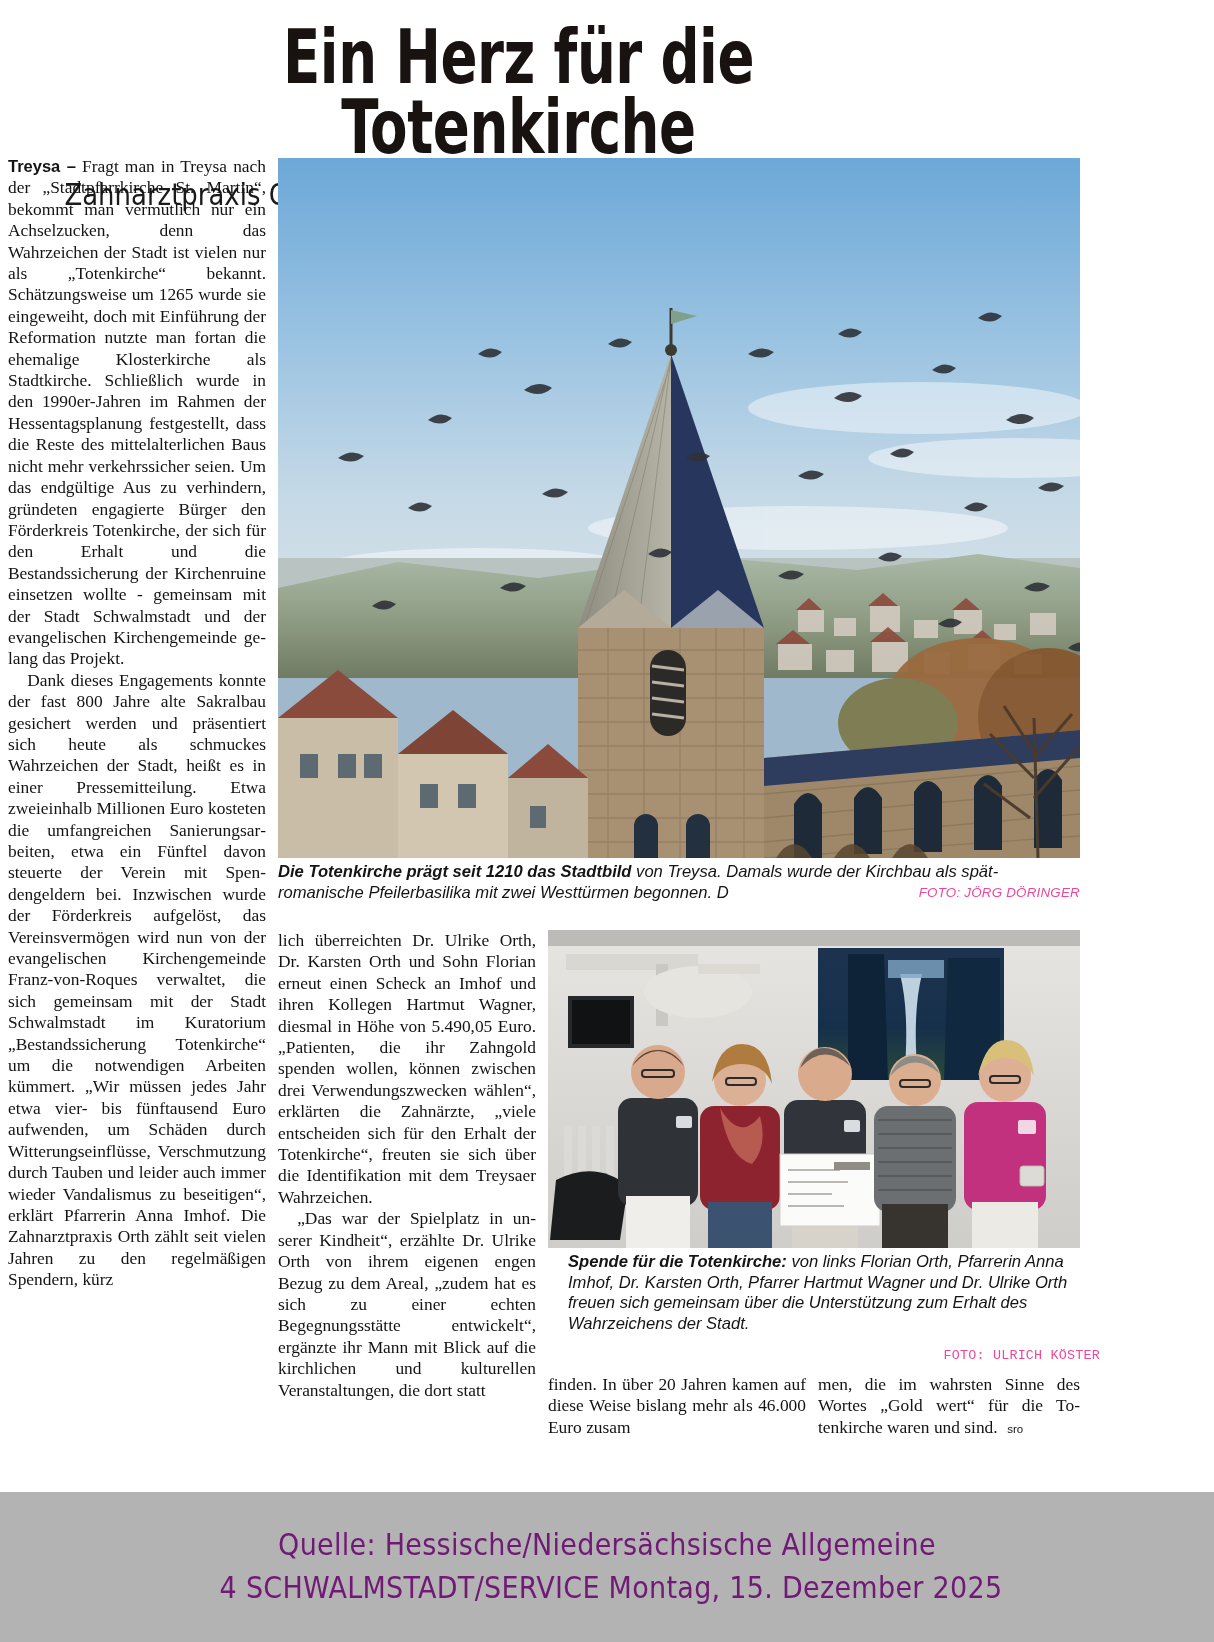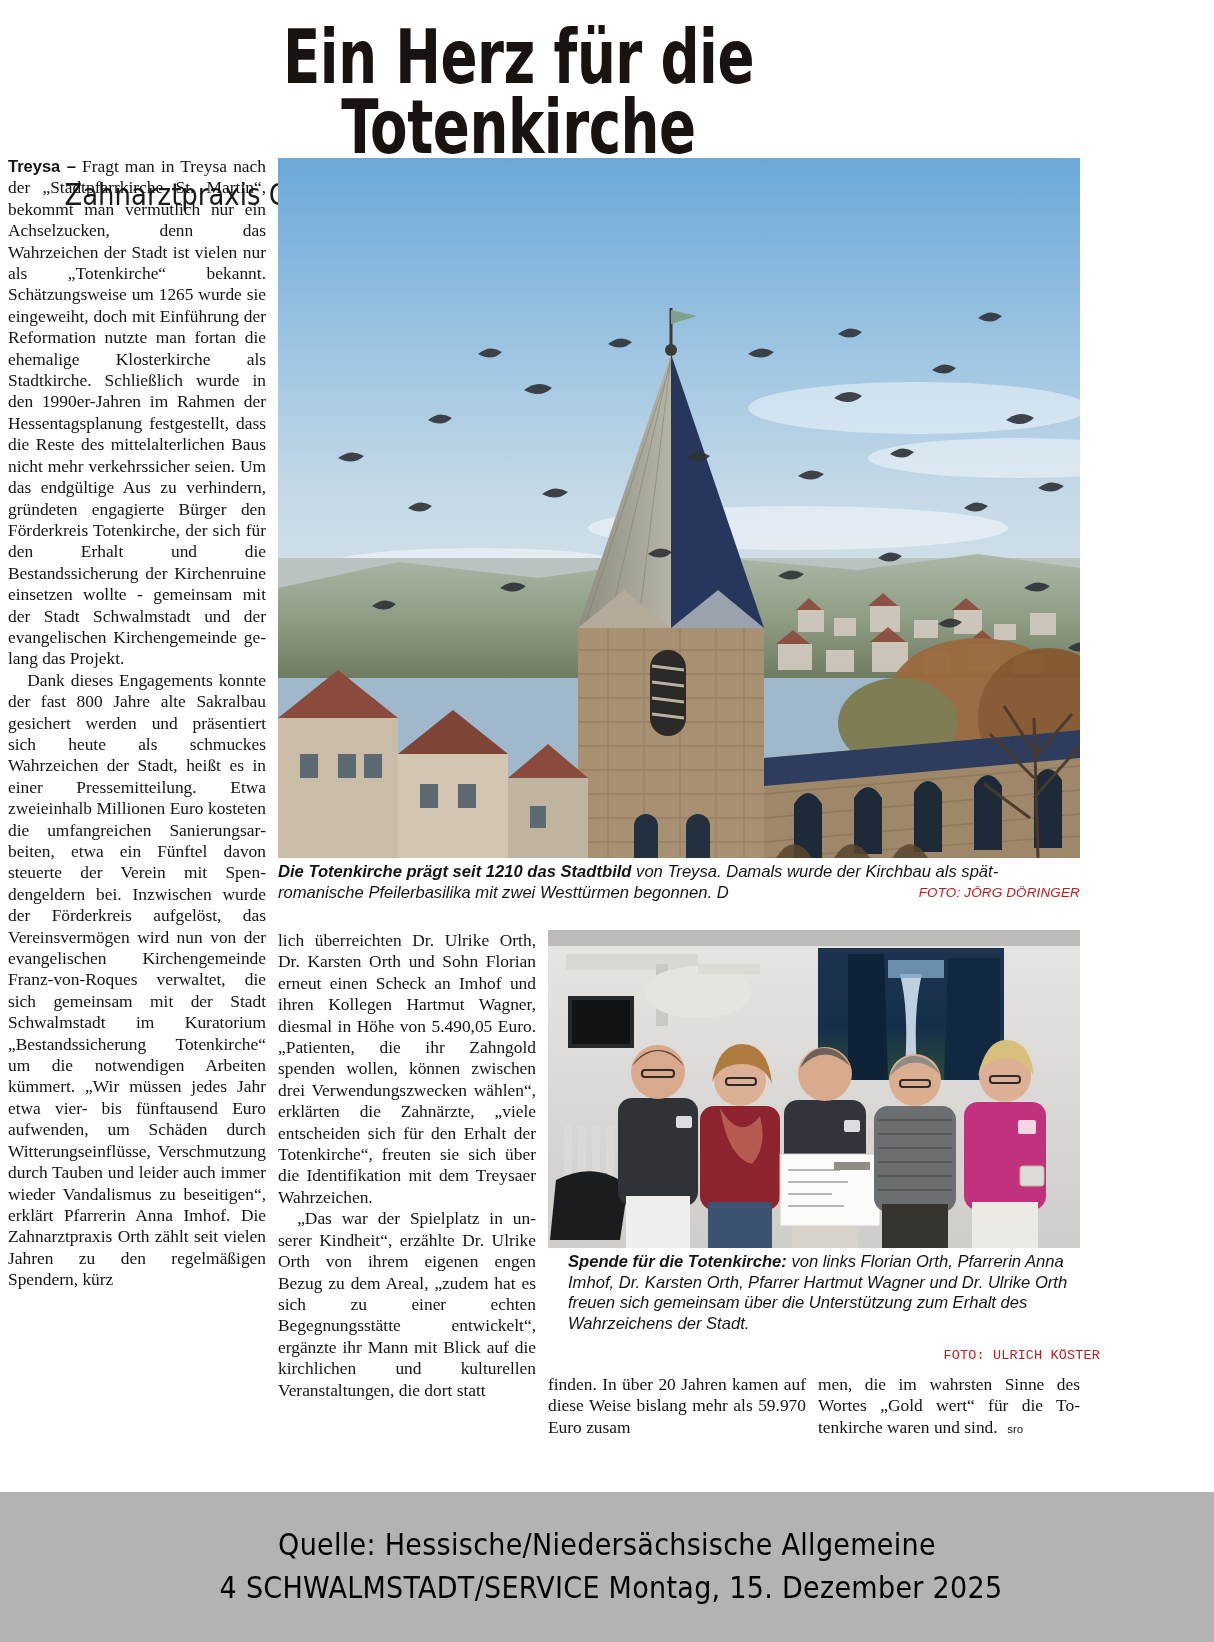--- a/index.html
+++ b/index.html
@@ -72,21 +72,21 @@
     font-size:16.6px;
     line-height:20.6px;
     color:#141414;
     font-style:italic;
   }
   .cap b{font-weight:bold;}
   .credit{
     font-family:"Liberation Sans","DejaVu Sans",sans-serif;
     font-size:13.4px;
     letter-spacing:0.2px;
-    color:#b91c1c;
+    color:#ec4899;
     text-align:right;
   }
   #cap-main{position:absolute;left:278px;top:862px;width:802px;}
   #cap-main .l1{display:block;}
   #cap-main .l2row{display:flex;align-items:center;justify-content:space-between;}
   #cap-main .l2row .txt{white-space:nowrap;}
   #cap-donation{position:absolute;left:568px;top:1252px;width:532px;}
   #cap-donation .credit{margin-top:14px;font-family:Liberation Mono, monospace;}
 
   
@@ -453,28 +453,28 @@
 
   <div class="colwrap" id="col2">
     <div class="bodytext">
       <p>lich überreichten Dr. Ulrike Orth, Dr. Karsten Orth und Sohn Florian erneut einen Scheck an Imhof und ihren Kol­legen Hartmut Wagner, dies­mal in Höhe von 5.490,05 Euro. „Patienten, die ihr Zahngold spenden wollen, können zwi­schen drei Verwendungszwe­cken wählen“, erklärten die Zahnärzte, „viele entscheiden sich für den Erhalt der Totenkir­che“, freuten sie sich über die Identifikation mit dem Treysa­er Wahrzeichen.</p>
       <p class="indent">„Das war der Spielplatz in un­serer Kindheit“, erzählte Dr. Ul­rike Orth von ihrem eigenen engen Bezug zu dem Areal, „zu­dem hat es sich zu einer echten Begegnungsstätte entwickelt“, ergänzte ihr Mann mit Blick auf die kirchlichen und kulturellen Veranstaltungen, die dort statt­</p>
     </div>
   </div>
 
   <div class="colwrap" id="col3">
     <div class="bodytext">
-      <p>finden. In über 20 Jahren ka­men auf diese Weise bislang mehr als 59.970 Euro zusam­</p>
+      <p>finden. In über 20 Jahren ka­men auf diese Weise bislang mehr als 46.000 Euro zusam­</p>
     </div>
   </div>
 
   <div class="colwrap" id="col4">
     <div class="bodytext">
       <p><span>men, die im wahrsten Sinne des Wortes „Gold wert“ für die To­tenkirche waren und sind.</span><span class="sro">&nbsp;&nbsp;&nbsp;</span><span class="sro">sro</span></p>
     </div>
   </div>
 
-  <div class="footer" style="background: rgb(179, 179, 179); color: #000000;">
+  <div class="footer" style="background: rgb(179, 179, 179); color: #701a75;">
     <div class="f1">Quelle: Hessische/Niedersächsische Allgemeine</div>
     <div class="f2">4 SCHWALMSTADT/SERVICE Montag, 15. Dezember 2025</div>
   </div>
 
 </div>
 
 </body></html>

